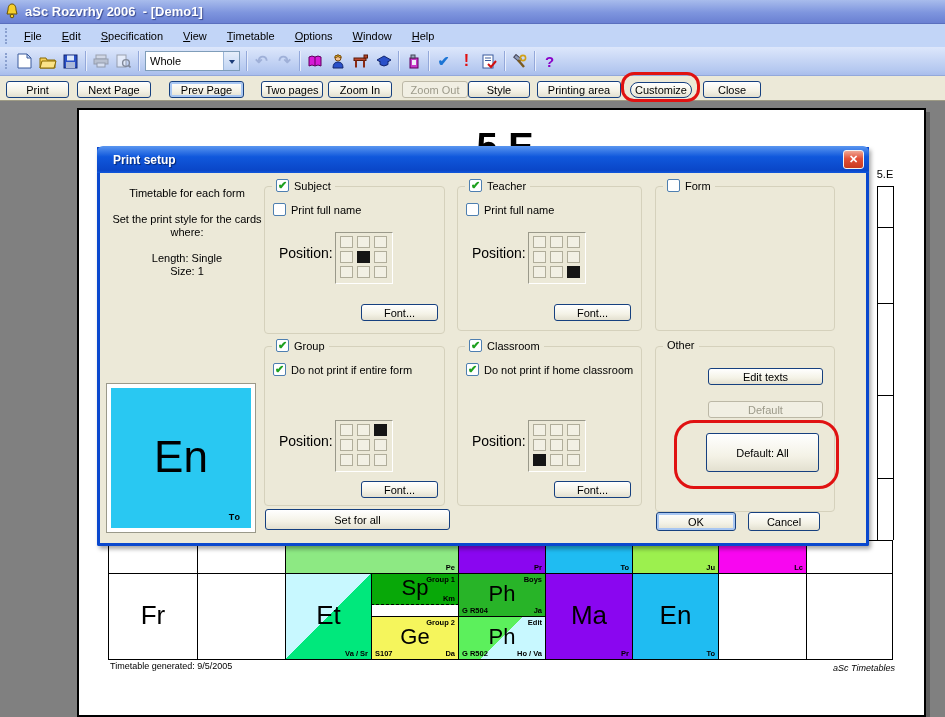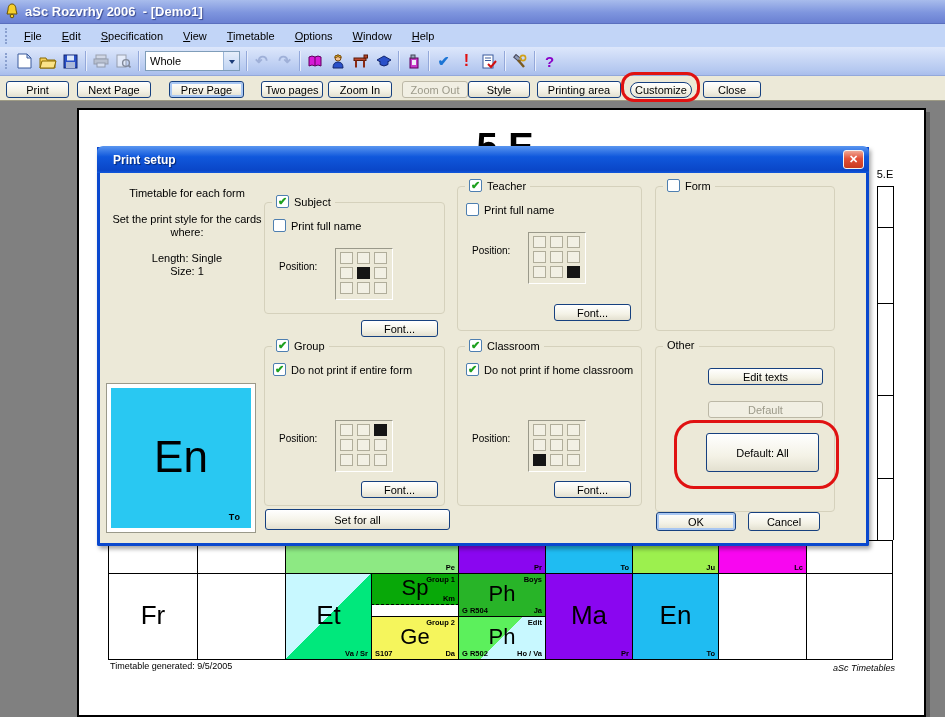--- a/index.html
+++ b/index.html
@@ -82,21 +82,21 @@
     text-align:center; font-size:44px; color:#000; }
   .preview-card .tchr { position:absolute; right:10px; bottom:6px; font-size:9px; font-weight:bold; letter-spacing:1px; }
 
   .grp { position:absolute; border:1px solid #d5d1bc; border-radius:4px; }
   .grp-head { position:absolute; top:-8px; left:7px; background:#ece9d8; padding:0 4px;
     display:flex; align-items:center; gap:5px; }
   .grp-row { position:absolute; left:8px; top:14px; display:flex; align-items:center; gap:5px; }
   .cb { width:13px; height:13px; background:#fff; border:1px solid #4e7fb0; border-radius:2px;
     display:flex; align-items:center; justify-content:center; }
   .cb.on::before { content:"✔"; color:#1fa11f; font-size:11px; font-weight:bold; margin-top:-1px; }
-  .poslabel { position:absolute; font-size:10px; color:#000; }
+  .poslabel { position:absolute; font-size:14px; color:#000; }
   .posgrid { position:absolute; width:58px; height:52px; padding:3px 4px;
     border:1px solid; border-color:#9a998a #ffffff #ffffff #9a998a; background:#ece9d8;
     display:grid; grid-template-columns:repeat(3,13px); grid-template-rows:repeat(3,12px); gap:3px 4px; }
   .poscell { background:#f2f0e4; border:1px solid #b0ad9a; }
   .poscell.filled { background:#151515; border-color:#151515; }
   .fontbtn { width:77px; }
 
   .annotation { position:absolute; border:3.5px solid #e01212; border-radius:20px; z-index:40; }
 
   
@@ -349,21 +349,21 @@
         <span style="display:block;">Size: 1</span>
       </div>
 
       <div class="preview">
         <div class="preview-card">
           <span class="subj">En</span>
           <span class="tchr">To</span>
         </div>
       </div>
 
-      <div class="grp" style="left:164px;top:13px;width:181px;height:112px;margin-top:16px;">
+      <div class="grp" style="left:164px;top:13px;width:181px;height:148px;">
         <div class="grp-head">
           <span class="cb on"></span>
           <span>Subject</span>
         </div>
         <div class="grp-row" style="top:16px;">
           <span class="cb"></span>
           <span>Print full name</span>
         </div>
         <span class="poslabel" style="left:14px;top:58px;">Position:</span>
         <div class="posgrid" style="left:70px;top:45px;">

